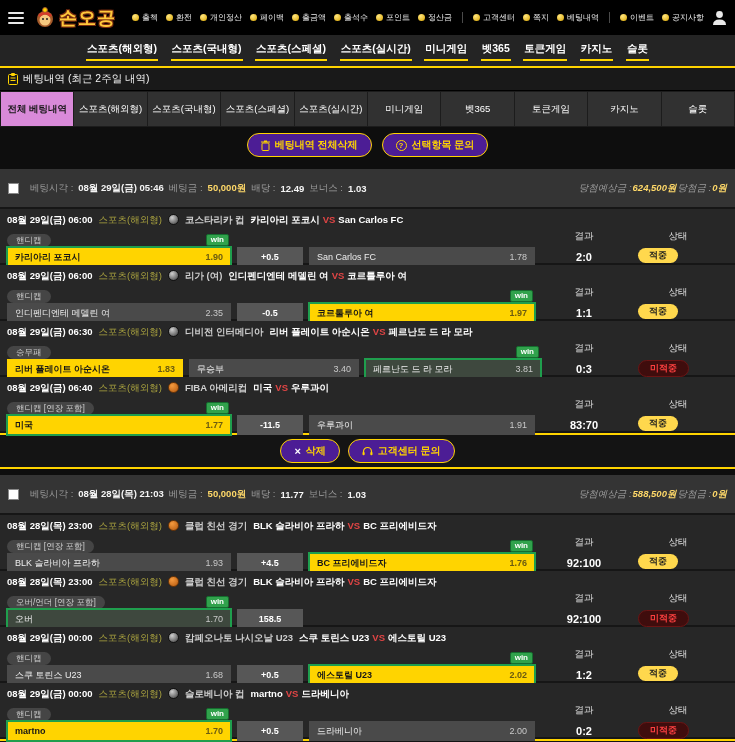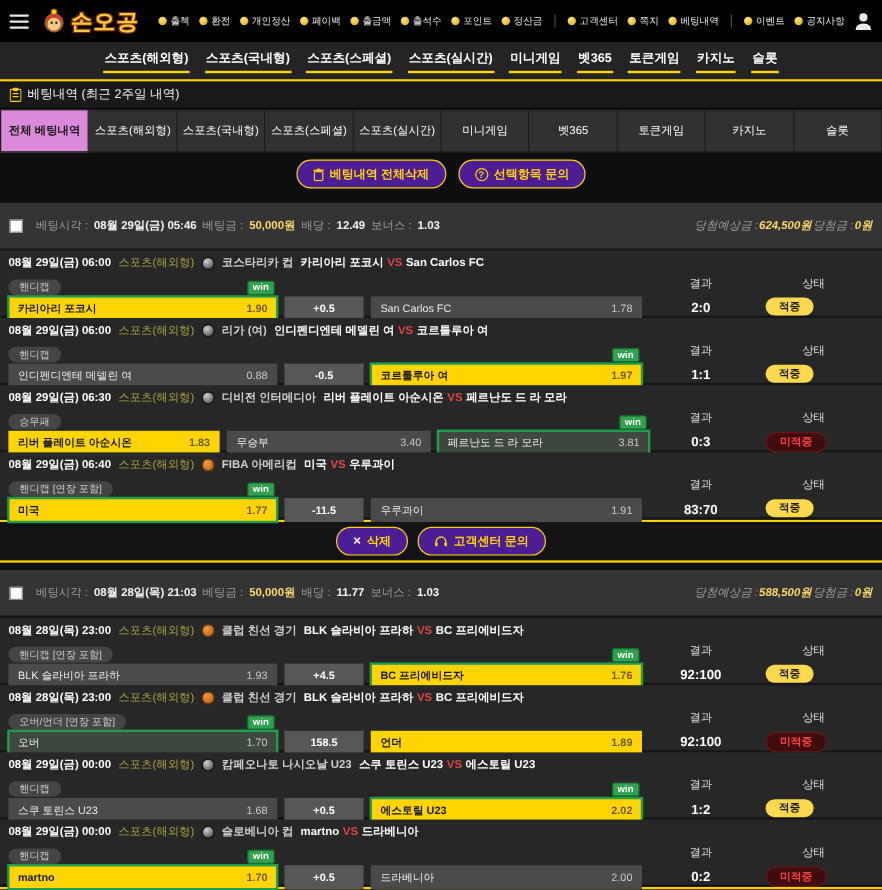--- a/index.html
+++ b/index.html
@@ -258,21 +258,21 @@
           <span class="m-date">08월 29일(금) 06:00</span>
           <span class="m-cat">스포츠(해외형)</span>
           <span style="width: 9px; height: 9px; border-radius: 50%; display: inline-block; flex: 0 0 auto; background: radial-gradient(circle at 35% 30%, rgb(207, 207, 207), rgb(58, 58, 58)); border: 1px solid rgb(17, 17, 17);"></span>
           <span class="m-league">리가 (여)</span>
           <span class="m-teams"><span>인디펜디엔테 메델린 여</span><span class="m-vs">VS</span><span>코르툴루아 여</span></span>
         </div>
         <div class="chip-row"><span class="chip">핸디캡</span></div>
         <div class="bars">
           <div class="bar" style="width: 224px;">
             <span>인디펜디엔테 메델린 여</span>
-            <span class="odds">0.88</span>
+            <span class="odds">2.35</span>
           </div>
           <div class="bar line-bar" style="width: 66px;">-0.5</div>
           <div class="bar sel win" style="width: 226px;">
             <span>코르툴루아 여</span>
             <span class="odds">1.97</span>
             <span class="win-tag">win</span>
           </div>
         </div>
         <div class="col-res col-head">결과</div>
         <div class="col-st col-head">상태</div>
@@ -413,24 +413,20 @@
           <span class="m-teams"><span>BLK 슬라비아 프라하</span><span class="m-vs">VS</span><span>BC 프리에비드자</span></span>
         </div>
         <div class="chip-row"><span class="chip">오버/언더 [연장 포함]</span></div>
         <div class="bars">
           <div class="bar win" style="width: 224px;">
             <span>오버</span>
             <span class="odds">1.70</span>
             <span class="win-tag">win</span>
           </div>
           <div class="bar line-bar" style="width: 66px;">158.5</div>
-          <div class="bar sel" style="width: 226px;">
-            <span>언더</span>
-            <span class="odds">1.89</span>
-          </div>
         </div>
         <div class="col-res col-head">결과</div>
         <div class="col-st col-head">상태</div>
         <div class="col-res res-val">92:100</div>
         <div class="col-st st-wrap">
           <span class="pill miss">미적중</span>
         </div>
       </div>
       <div class="match">
         <div class="m-header">

